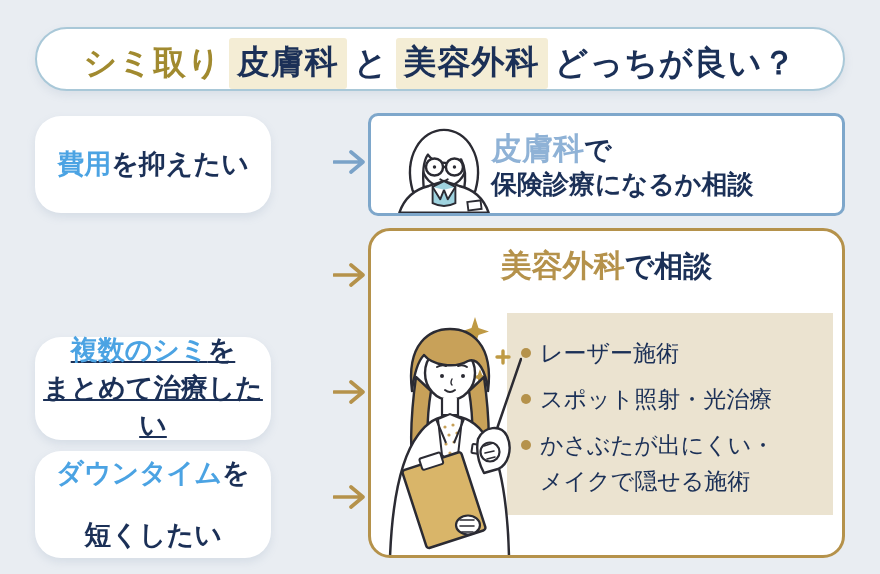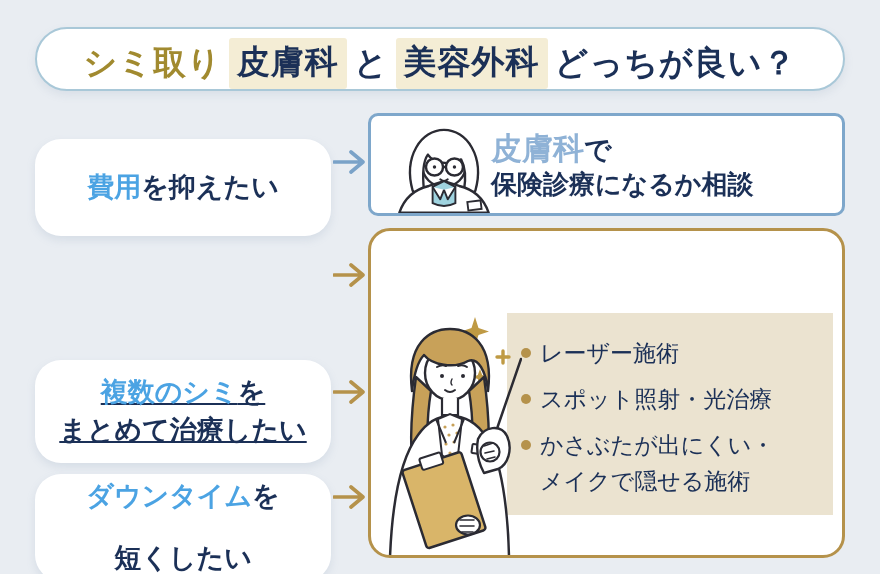--- a/index.html
+++ b/index.html
@@ -10,24 +10,24 @@
   .title-box{position:absolute;left:35px;top:27px;width:810px;height:64px;background:#fff;
     border:2px solid #a9c8d8;border-radius:33px;display:flex;align-items:flex-end;justify-content:center;
     box-shadow:0 4px 8px rgba(130,150,175,.15);box-sizing:border-box;}
   .title-inner{display:flex;align-items:center;gap:7px;
     font-family:"Liberation Serif","DejaVu Serif",serif;font-weight:700;font-size:33px;letter-spacing:1px;}
   .t-gold{color:#a18a2f;}
   .t-navy{color:#1b3057;}
   .t-hl{color:#1b3057;background:#f4edd5;padding:2px 8px 4px;border-radius:3px;}
 
   
-  .need-box{position:absolute;left:35px;width:296px;background:#fff;border-radius:26px;
+  .need-box{position:absolute;left:35px;width:236px;background:#fff;border-radius:26px;
     display:flex;flex-direction:column;align-items:center;justify-content:center;
     box-shadow:0 4px 8px rgba(130,150,175,.18);
-    font-weight:700;font-size:27px;line-height:1.4;color:#1b3057;text-align:center;margin-top:23px;}
+    font-weight:700;font-size:27px;line-height:1.4;color:#1b3057;text-align:center;}
   .accent{color:#4ba3e3;}
 
   
   .arrow{position:absolute;left:333px;width:34px;height:26px;}
 
   
   .derm-box{position:absolute;left:368px;top:113px;width:477px;height:103px;background:#fff;
     border:3px solid #7ea7cb;border-radius:10px;box-sizing:border-box;overflow:hidden;padding-left:44px;}
   .derm-doctor{position:absolute;left:16px;bottom:0;width:114px;height:93px;}
   .derm-text{position:absolute;left:120px;top:50%;transform:translateY(-50%);
@@ -118,20 +118,23 @@
     </svg>
     <div class="derm-text">
       <div>
         <span class="derm-name">皮膚科</span><span class="derm-suffix">で</span>
       </div>
       <div class="derm-line2">保険診療になるか相談</div>
     </div>
   </div>
 
   <div class="cos-box">
+    <div class="cos-title">
+      <span class="cos-name">美容外科</span><span class="cos-suffix">で相談</span>
+    </div>
 
     <div class="cos-panel">
       <div class="t-item">
         <span class="bullet"></span>
         <div class="t-text">
           <div class="t-line">レーザー施術</div>
           <div class="t-line"></div>
         </div>
       </div>
       <div class="t-item">

